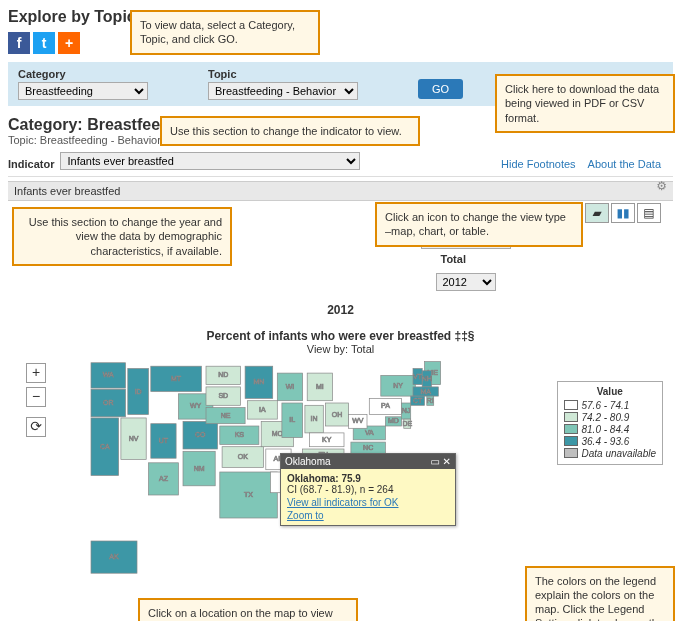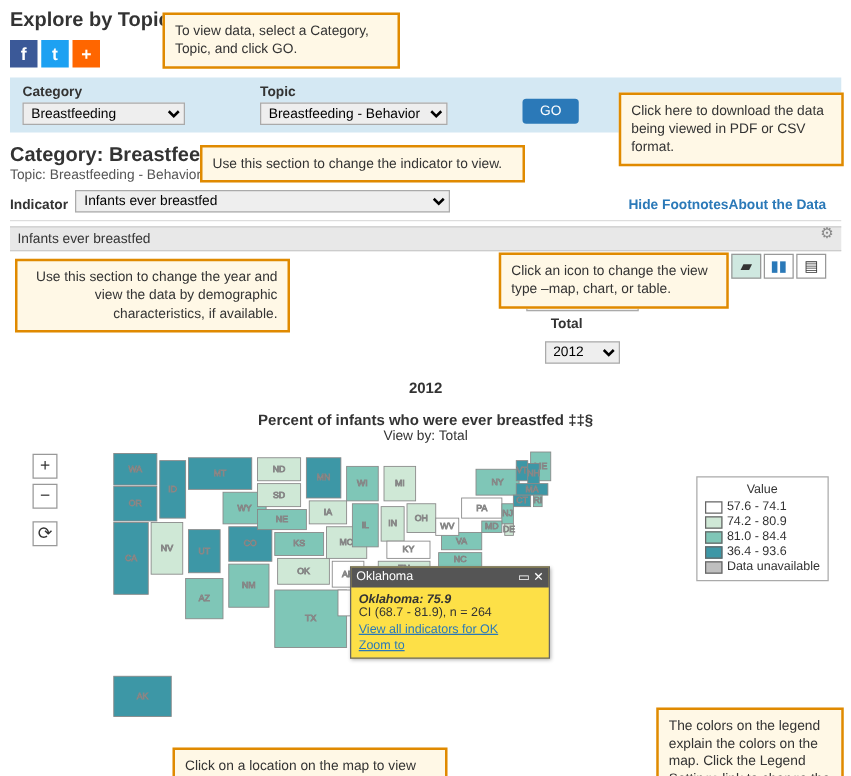--- a/index.html
+++ b/index.html
@@ -15,47 +15,47 @@
   .selector-bar { background: #d4e8f3; padding: 6px 10px; display: flex; align-items: flex-end; gap: 60px; position: relative; }
   .selector-group { display: flex; flex-direction: column; }
   .selector-label { font-size: 11px; font-weight: bold; margin-bottom: 2px; }
   select { font-size: 11px; padding: 1px 2px; background:#eee; border:1px solid #aaa;}
   .go-btn { background: #2b79b8; color: #fff; border: none; padding: 4px 14px; border-radius: 3px; font-size: 11px; align-self:flex-end; margin-bottom:1px;}
   .cat-heading { font-size: 16px; font-weight: bold; margin-top: 10px; }
   .topic-sub { font-size: 11px; color: #555; margin-bottom: 6px; }
   .indicator-row { display: flex; align-items: center; gap: 6px; margin-top: 6px; }
   .indicator-row label { font-weight: bold; font-size: 11px; }
   .indicator-select { width: 300px; }
-  .right-links { position: absolute; right: 12px; font-size: 11px; color: #2b79b8; display:flex; align-items:center;font-weight:bold;}
+  .right-links { position: absolute; right: 12px; font-size: 11px; color: #2b79b8; display:flex; gap:12px; align-items:center;}
   .content-area { position: relative; margin-top: 6px; border-top: 1px solid #ddd; }
   .gear { position: absolute; right: 6px; top: 2px; color:#888; }
   .gray-bar { background: #e8e8e8; padding: 3px 6px; font-size: 11px; border:1px solid #ccc; border-left:none; border-right:none; margin-top:4px;}
   .view-controls { position: absolute; right: 12px; top: 26px; display: flex; gap: 2px; }
   .view-btn { width: 24px; height: 20px; border: 1px solid #999; background: #fff; display:flex; align-items:center; justify-content:center; font-size:12px;}
   .view-btn.active { background: #cfe8e0; }
   .filter-block { margin: 10px 0 0 250px; font-size: 11px; }
   .filter-row { display: flex; align-items: center; gap: 8px; margin-bottom: 4px; flex-direction: column; }
   .filter-row label { width: 50px; font-weight: bold; }
   .filter-note { color: #666; font-size: 10px; max-width: 280px; line-height:1.3; margin-top:2px;}
   .chart-title { text-align: center; font-weight: bold; font-size: 12px; margin-top: 12px; }
   .chart-sub { text-align: center; font-size: 11px; }
   .map-zone { position: relative; height: 230px; margin-top: 8px; }
   .zoom-ctrl { position: absolute; left: 18px; top: 0; display:flex; flex-direction:column; gap:4px;}
   .zoom-btn { width: 20px; height: 20px; border: 1px solid #999; background: #fff; font-size:14px; line-height:16px; text-align:center;}
   .map-svg { position: absolute; left: 60px; top: -6px; }
-  .popup { position: absolute; left: 272px; top: 90px; width: 160px; background: #fde047; border: 1px solid #666; font-size: 10px; z-index: 20; box-shadow:1px 1px 3px rgba(0,0,0,0.3);}
+  .popup { position: absolute; left: 272px; top: 90px; width: 176px; background: #fef9c3; border: 1px solid #666; font-size: 10px; z-index: 20; box-shadow:1px 1px 3px rgba(0,0,0,0.3);}
   .popup-head { background: #555; color: #fff; padding: 2px 4px; display:flex; justify-content:space-between; font-size:10px;}
   .popup-body { padding: 4px 6px; }
-  .popup-body .val { font-weight: bold; font-style: italic; }
+  .popup-body .val { font-weight: bold; }
   .popup-body .link { color: #2b79b8; text-decoration: underline; display:block; margin-top:2px;}
   .hi-btn { position:absolute; right:48px; bottom:-10px; display:flex; flex-direction:column; gap:2px;}
   .hi-btn div { width:20px; height:14px; border:1px solid #999; background:#eee; font-size:8px; text-align:center; line-height:13px;}
   .legend { position: absolute; right: 10px; top: 18px; border: 1px solid #aaa; padding: 4px 6px; font-size: 10px; background:#fff;}
-  .legend-title { font-weight: normal; text-align: center; margin-bottom: 3px; }
-  .legend-row { display: flex; align-items: flex-end; gap: 4px; margin-bottom: 1px; }
+  .legend-title { font-weight: bold; text-align: center; margin-bottom: 3px; }
+  .legend-row { display: flex; align-items: flex-start; gap: 4px; margin-bottom: 1px; font-style: italic; }
   .swatch { width: 14px; height: 10px; border: 1px solid #666; }
   a.link { color:#2b79b8; }
 </style>
 </head>
 <body>
 
 <div class="container">
 
   <div class="page-title">Explore by Topic</div>
 
@@ -104,21 +104,21 @@
   <div class="content-area">
     <span class="gear">⚙</span>
     <div class="gray-bar">Infants ever breastfed</div>
 
     <div class="view-controls">
       <div class="view-btn active">▰</div>
       <div class="view-btn" style="color:#2b79b8;">▮▮</div>
       <div class="view-btn">▤</div>
     </div>
 
-    <div class="callout" style="right:90px; top:25px; width:184px;">Click an icon to change the view type –map, chart, or table.</div>
+    <div class="callout" style="right:90px; top:25px; width:208px;">Click an icon to change the view type –map, chart, or table.</div>
 
     <div class="callout" style="left:4px; top:30px; width:220px;text-align:right;">Use this section to change the year and view the data by demographic characteristics, if available.</div>
 
     <div class="filter-block">
       <div class="filter-row">
         <label>View by</label>
         <select style="width:90px;">
           <option>Total</option>
         </select>
       </div>

